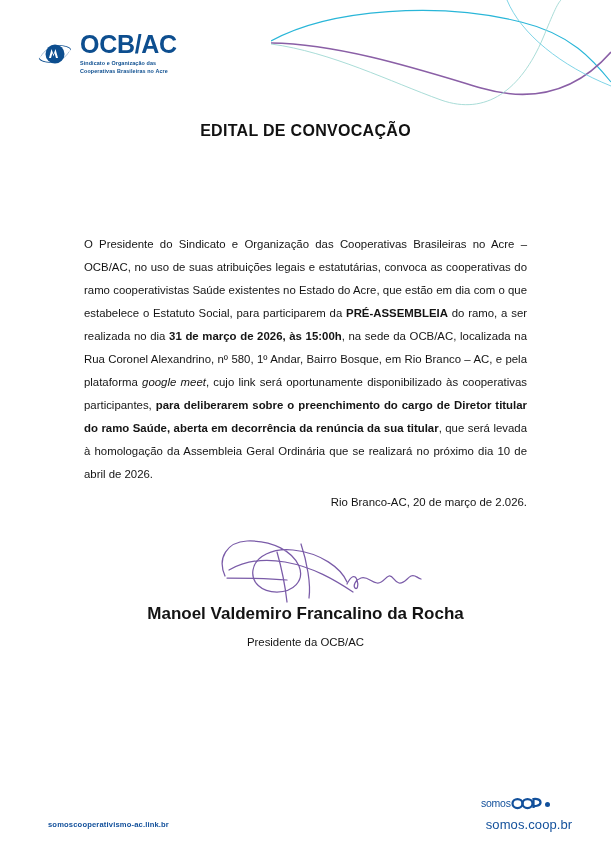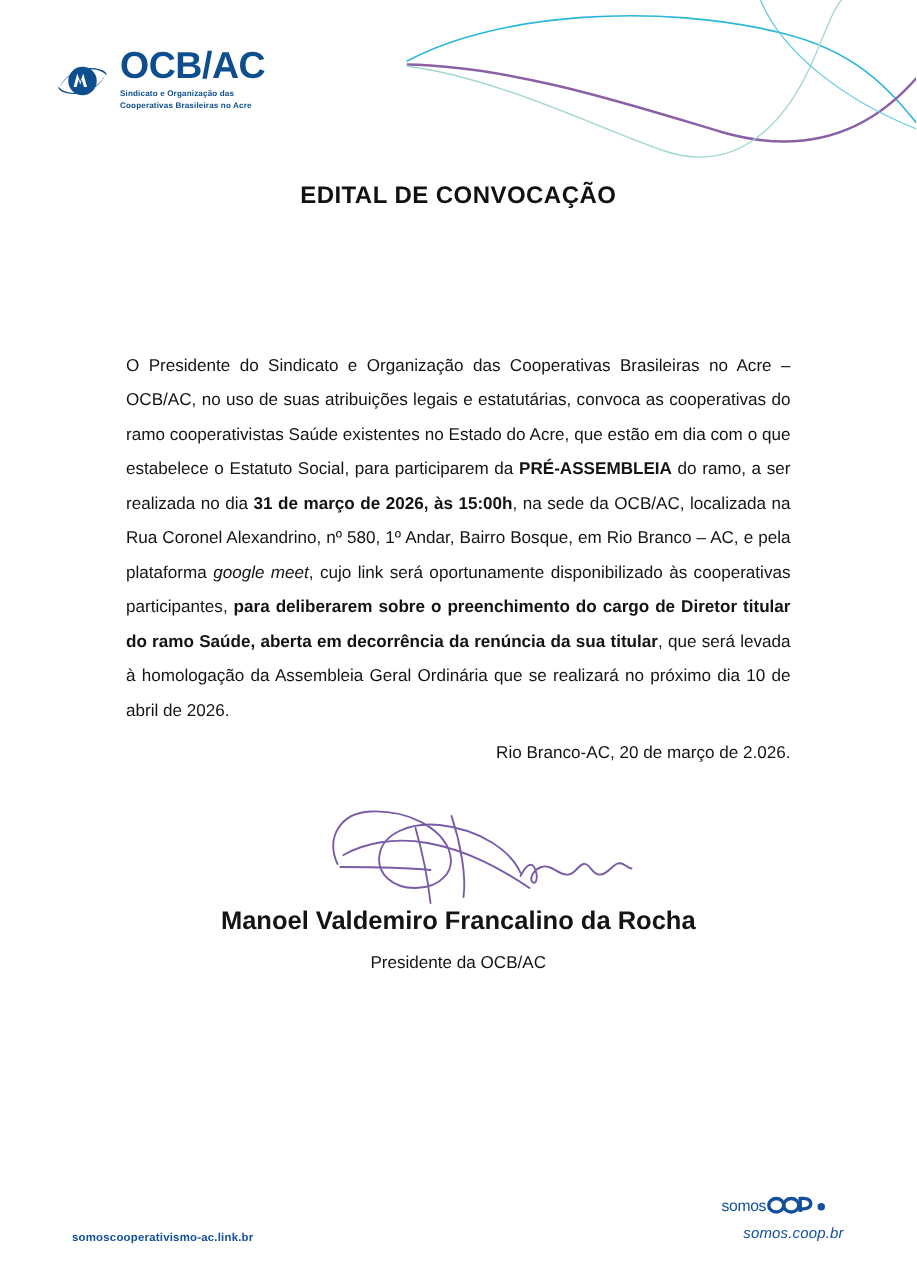--- a/index.html
+++ b/index.html
@@ -157,24 +157,23 @@
     width: 120px;
     text-align: center;
   }
   .somos-logo {
     display: block;
     margin: 0 auto 6px auto;
     width: 96px;
     height: 15px;
   }
   .footer-site {
-    font-size: 10px;
+    font-size: 13px;
     color: #12509b;
     letter-spacing: 0.1px;
-    font-style: italic;
   }
 </style>
 </head>
 <body>
 
 <div class="page">
 
   <svg class="swoosh" viewBox="0 0 340 120" preserveAspectRatio="none">
     <path d="M0,41 C60,8 170,2 250,22 C300,34 322,60 340,82" fill="none" stroke="#29b6d8" stroke-width="1.1"></path>
     <path d="M0,43 C70,44 150,70 210,88 C262,103 305,92 340,52" fill="none" stroke="#8a5fa6" stroke-width="1.6"></path>

